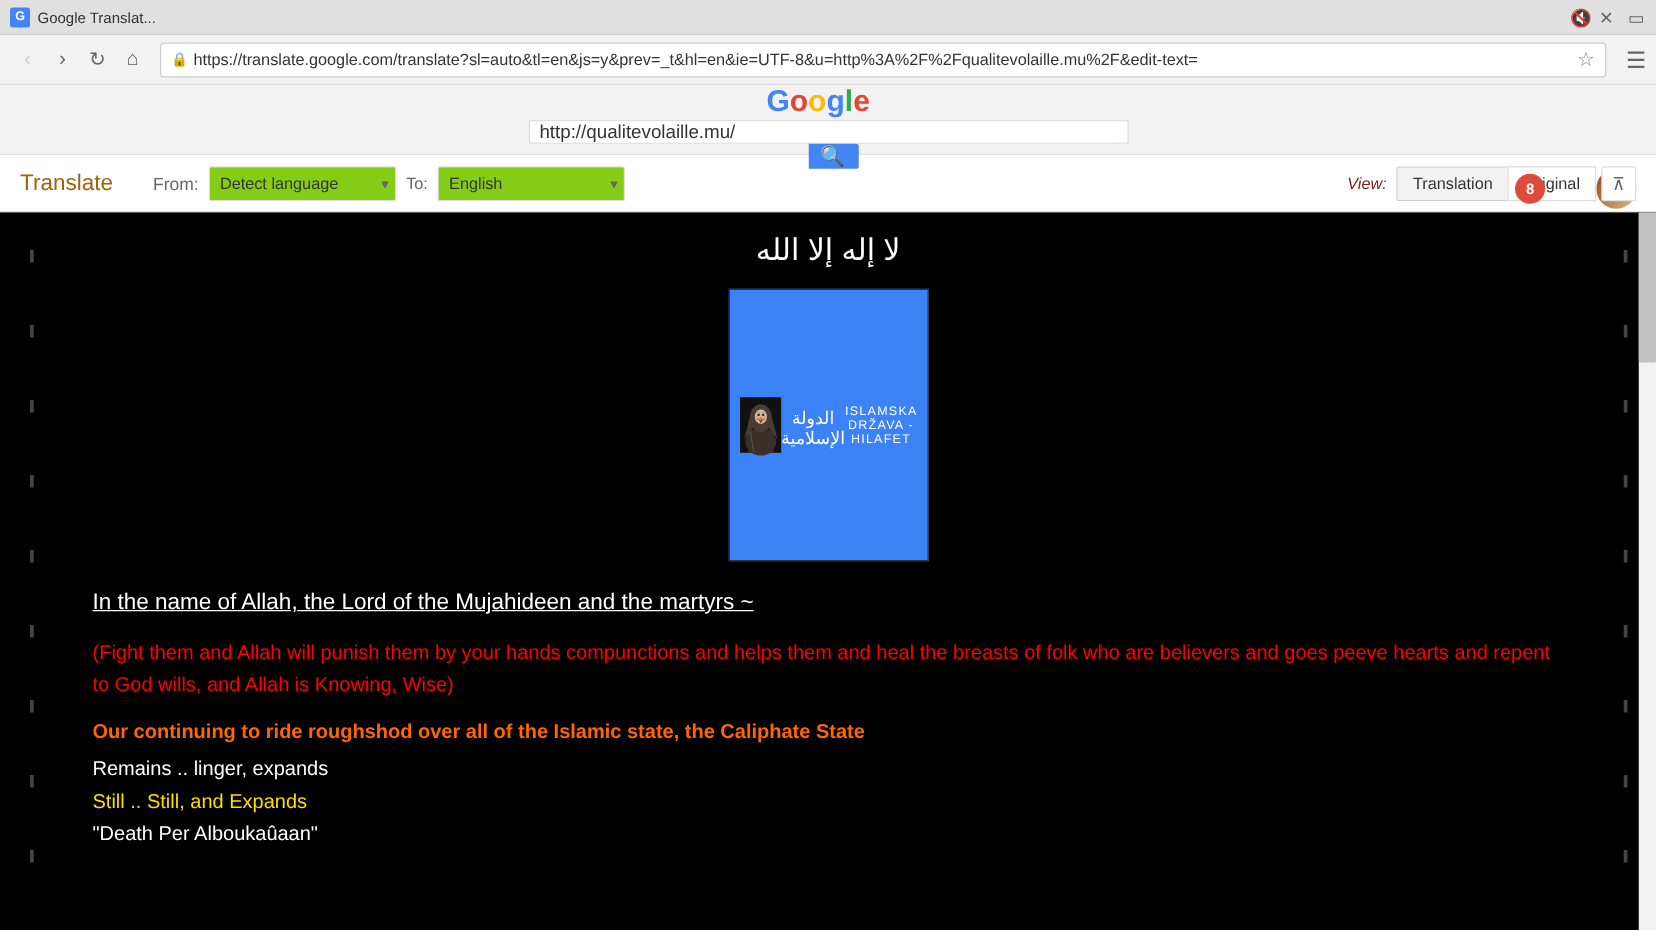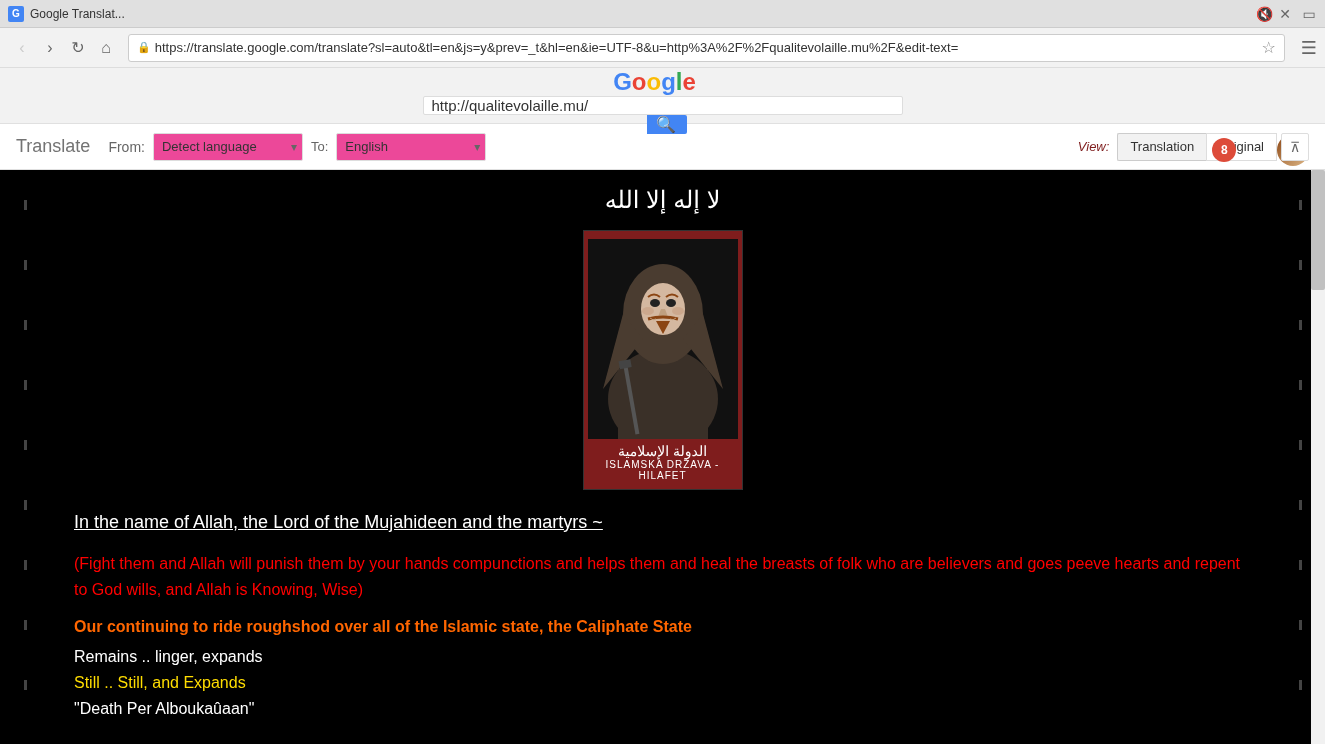--- a/index.html
+++ b/index.html
@@ -153,30 +153,30 @@
     .translate-bar {
       height: 46px;
       background: white;
       border-bottom: 1px solid #e0e0e0;
       display: flex;
       align-items: center;
       padding: 0 16px;
     }
     .translate-logo {
       font-size: 18px;
-      color: #737373;
+      color: #a16207;
       font-weight: 400;
-      margin-right: 18px;
+      margin-right: 32px;
       cursor: pointer;
     }
     .translate-from-label { font-size: 14px; color: #666; margin-right: 8px; }
     .translate-select {
       height: 28px;
       border: 1px solid #ddd;
-      background: #ec4899;
+      background: #84cc16;
       font-size: 13px;
       color: #333;
       padding: 0 8px 0 8px;
       cursor: pointer;
       appearance: none;
       -webkit-appearance: none;
       border-radius: 2px;
       min-width: 150px;
       position: relative;
     }
@@ -271,24 +271,23 @@
     }
 
     .center-image-placeholder {
       display: flex;
       justify-content: center;
       margin-bottom: 16px;
     }
 
     .figure-box {
       width: 160px;
-      background: #7f1d1d;
+      background: #3b82f6;
       border: 1px solid #333;
       display: flex;
-      flex-direction: column;
       align-items: center;
       padding: 8px;
     }
 
     .arabic-caption {
       color: white;
       font-size: 14px;
       text-align: center;
       direction: rtl;
       margin-top: 4px;

